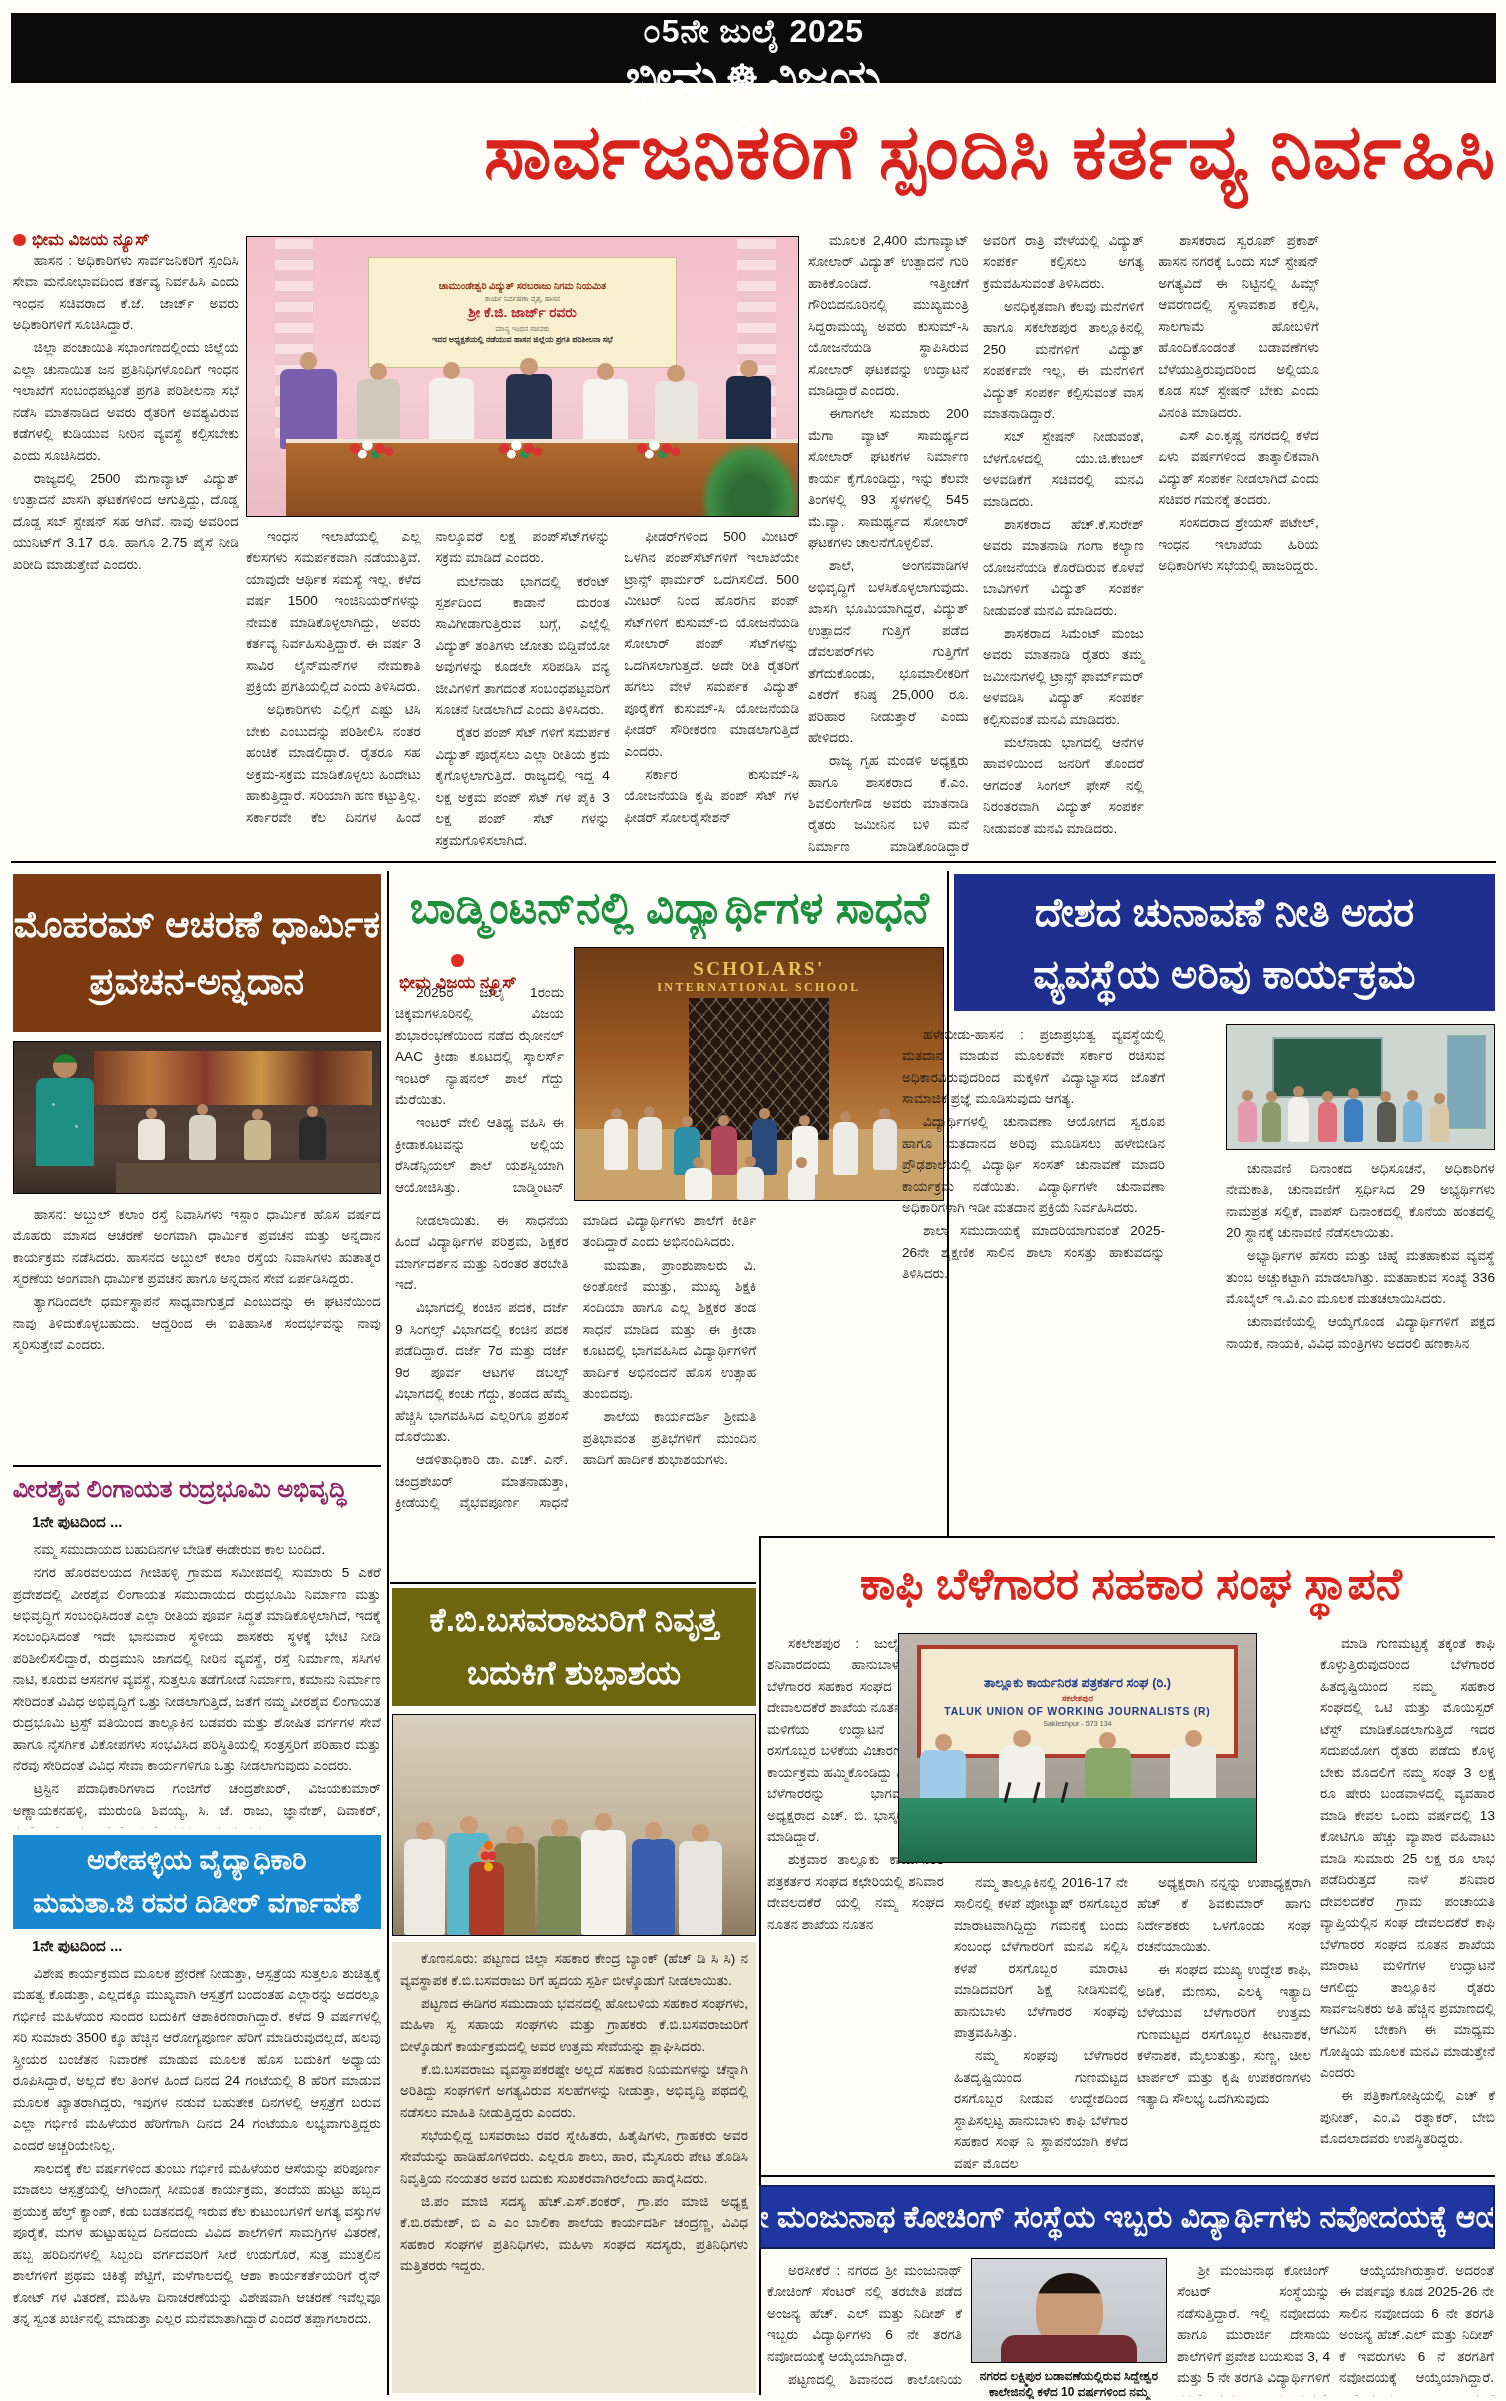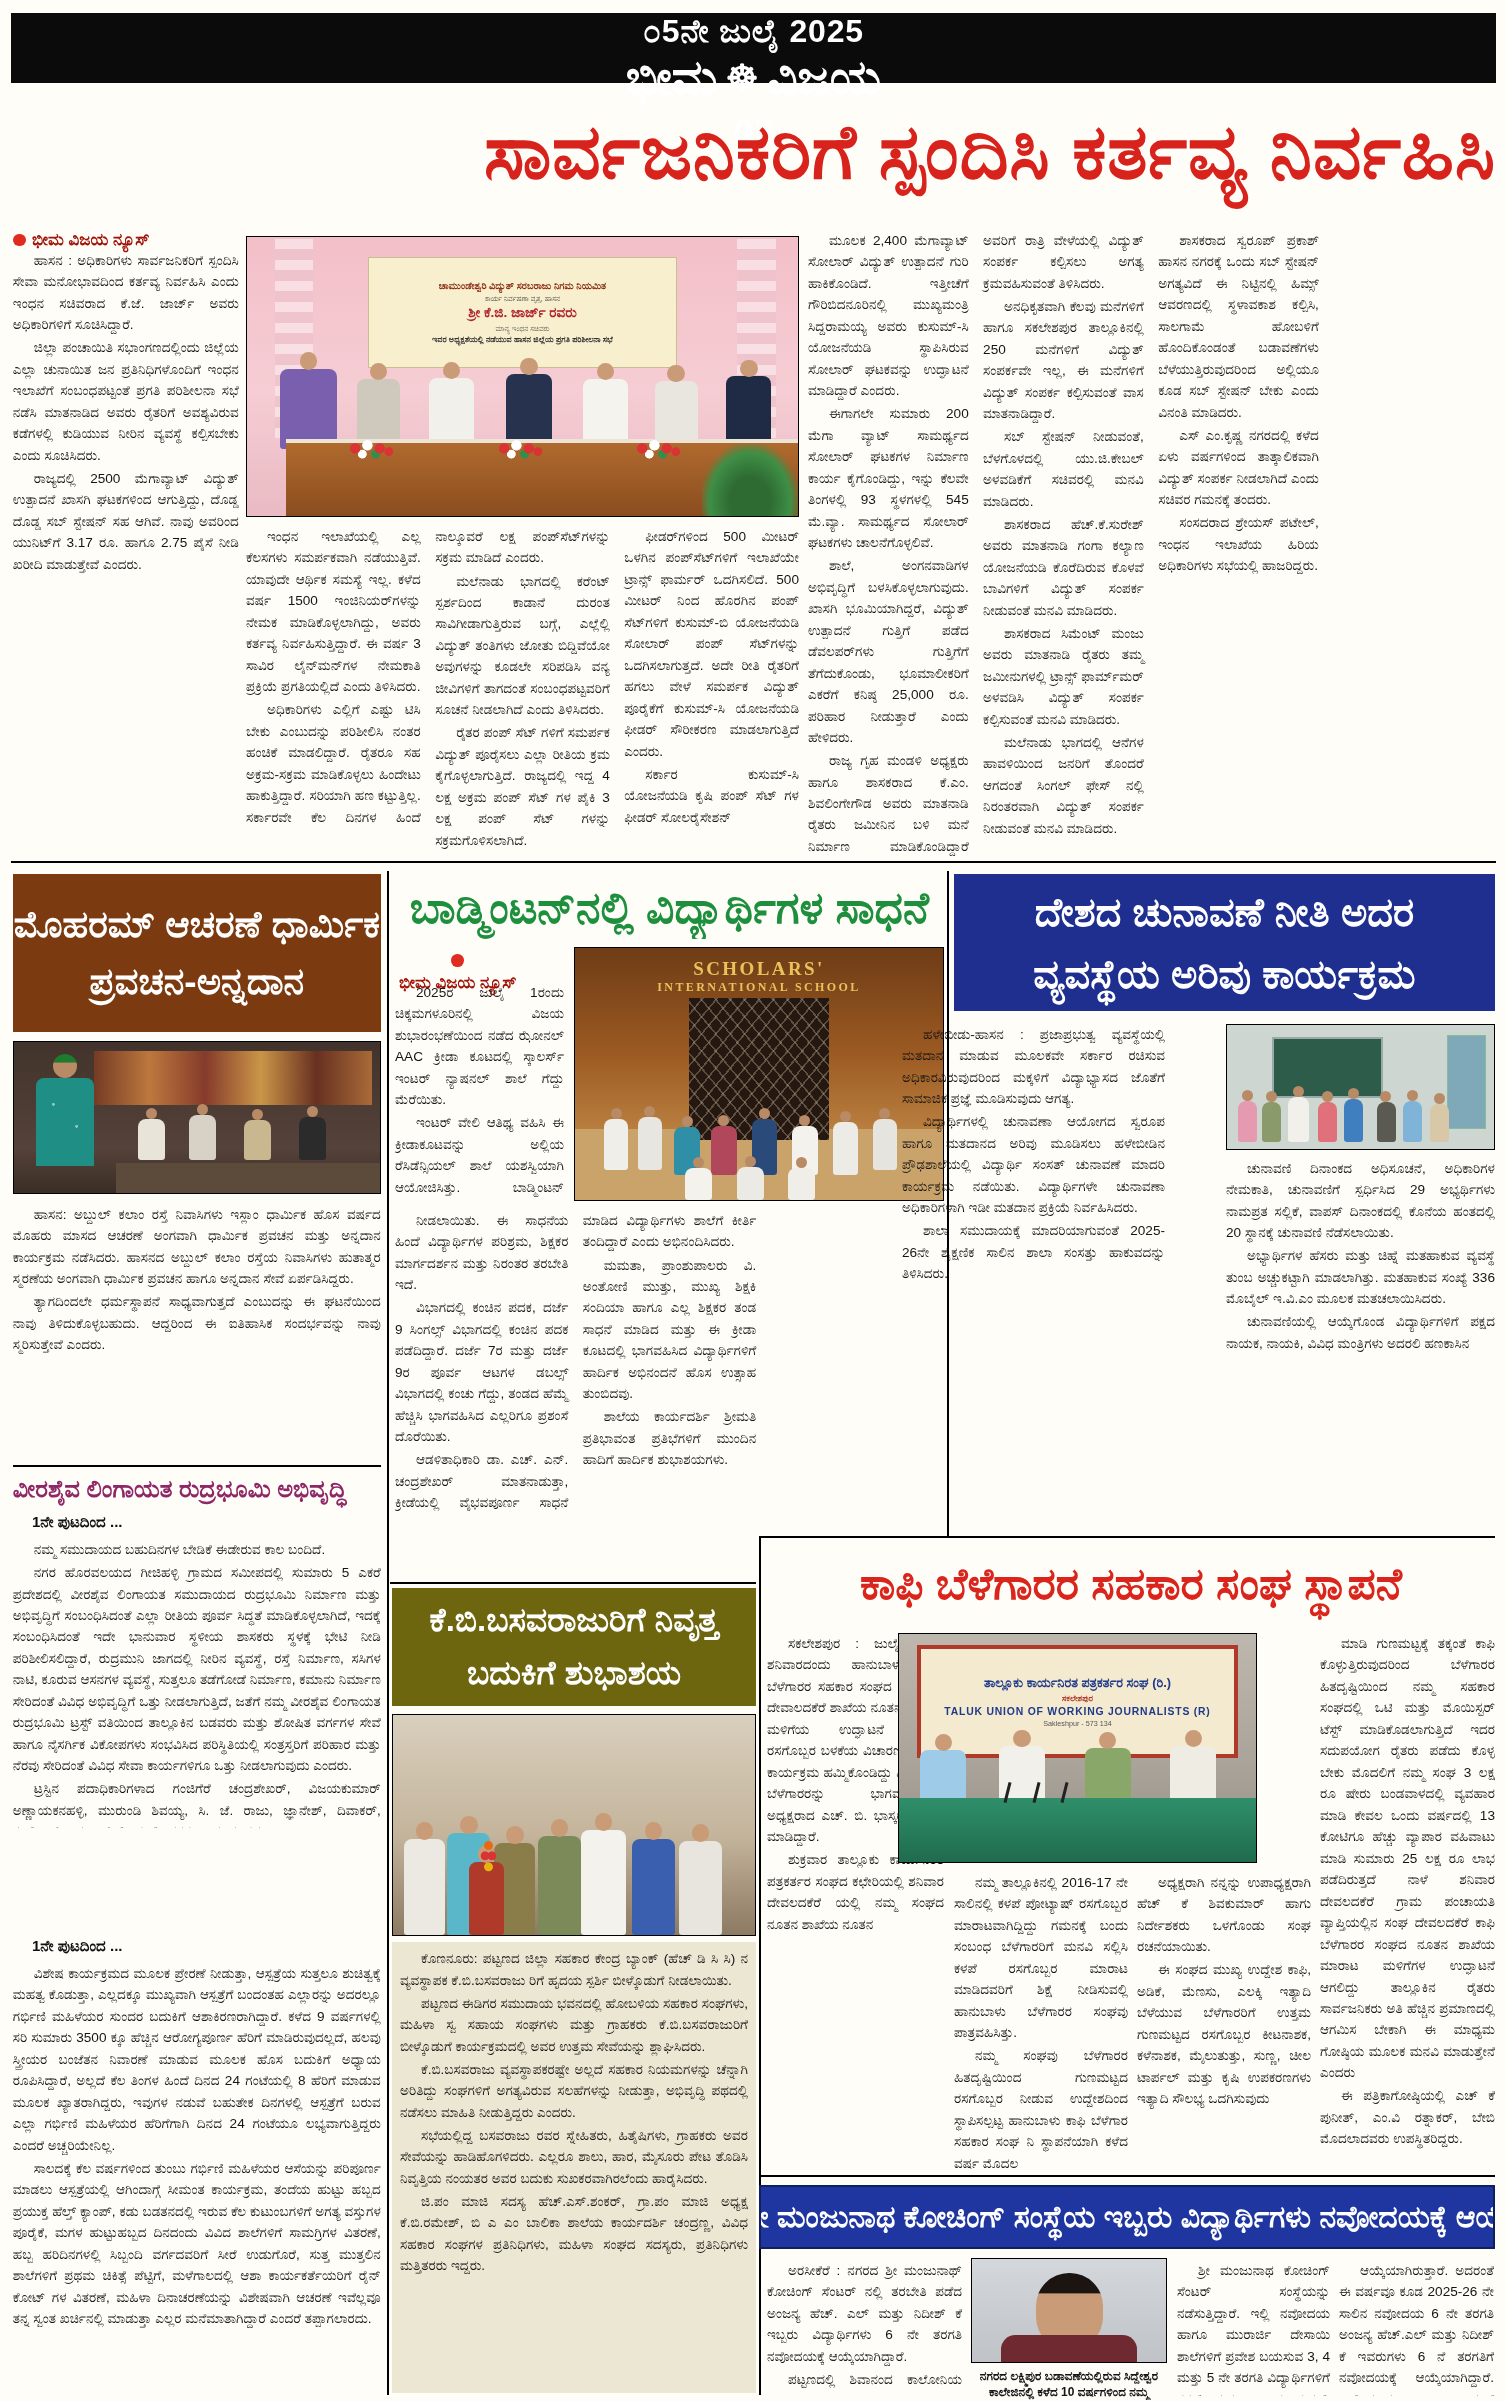--- a/index.html
+++ b/index.html
@@ -218,20 +218,24 @@
   <div class="abs hline" style="left:12.8px;top:1465px;width:368px;height:1.6px;"></div>
 
   <div class="abs clip" id="vs-head" style="left:12.8px;top:1475px;width:368px;height:33px;">ವೀರಶೈವ ಲಿಂಗಾಯತ ರುದ್ರಭೂಮಿ ಅಭಿವೃದ್ಧಿ</div>
   <div class="abs frompage" style="left:32px;top:1513px;">1ನೇ ಪುಟದಿಂದ ...</div>
   <div class="abs clip body-txt" style="left:12.8px;top:1539px;width:368px;height:289px;">
       <p class="para">ನಮ್ಮ ಸಮುದಾಯದ ಬಹುದಿನಗಳ ಬೇಡಿಕೆ ಈಡೇರುವ ಕಾಲ ಬಂದಿದೆ.</p>
       <p class="para">ನಗರ ಹೊರವಲಯದ ಗೀಜಿಹಳ್ಳಿ ಗ್ರಾಮದ ಸಮೀಪದಲ್ಲಿ ಸುಮಾರು 5 ಎಕರೆ ಪ್ರದೇಶದಲ್ಲಿ ವೀರಶೈವ ಲಿಂಗಾಯತ ಸಮುದಾಯದ ರುದ್ರಭೂಮಿ ನಿರ್ಮಾಣ ಮತ್ತು ಅಭಿವೃದ್ಧಿಗೆ ಸಂಬಂಧಿಸಿದಂತೆ ಎಲ್ಲಾ ರೀತಿಯ ಪೂರ್ವ ಸಿದ್ಧತೆ ಮಾಡಿಕೊಳ್ಳಲಾಗಿದೆ, ಇದಕ್ಕೆ ಸಂಬಂಧಿಸಿದಂತೆ ಇದೇ ಭಾನುವಾರ ಸ್ಥಳೀಯ ಶಾಸಕರು ಸ್ಥಳಕ್ಕೆ ಭೇಟಿ ನೀಡಿ ಪರಿಶೀಲಿಸಲಿದ್ದಾರೆ, ರುದ್ರಮುನಿ ಜಾಗದಲ್ಲಿ ನೀರಿನ ವ್ಯವಸ್ಥೆ, ರಸ್ತೆ ನಿರ್ಮಾಣ, ಸಸಿಗಳ ನಾಟಿ, ಕೂರುವ ಆಸನಗಳ ವ್ಯವಸ್ಥೆ, ಸುತ್ತಲೂ ತಡೆಗೋಡೆ ನಿರ್ಮಾಣ, ಕಮಾನು ನಿರ್ಮಾಣ ಸೇರಿದಂತೆ ವಿವಿಧ ಅಭಿವೃದ್ಧಿಗೆ ಒತ್ತು ನೀಡಲಾಗುತ್ತಿದೆ, ಜತೆಗೆ ನಮ್ಮ ವೀರಶೈವ ಲಿಂಗಾಯತ ರುದ್ರಭೂಮಿ ಟ್ರಸ್ಟ್ ವತಿಯಿಂದ ತಾಲ್ಲೂಕಿನ ಬಡವರು ಮತ್ತು ಶೋಷಿತ ವರ್ಗಗಳ ಸೇವೆ ಹಾಗೂ ನೈಸರ್ಗಿಕ ವಿಕೋಪಗಳು ಸಂಭವಿಸಿದ ಪರಿಸ್ಥಿತಿಯಲ್ಲಿ ಸಂತ್ರಸ್ತರಿಗೆ ಪರಿಹಾರ ಮತ್ತು ನೆರವು ಸೇರಿದಂತೆ ವಿವಿಧ ಸೇವಾ ಕಾರ್ಯಗಳಿಗೂ ಒತ್ತು ನೀಡಲಾಗುವುದು ಎಂದರು.</p>
       <p class="para">ಟ್ರಸ್ಟಿನ ಪದಾಧಿಕಾರಿಗಳಾದ ಗಂಜಿಗೆರೆ ಚಂದ್ರಶೇಖರ್, ವಿಜಯಕುಮಾರ್ ಅಣ್ಣಾಯಕನಹಳ್ಳಿ, ಮುರುಂಡಿ ಶಿವಯ್ಯ, ಸಿ. ಜೆ. ರಾಜು, ಜ್ಞಾನೇಶ್, ದಿವಾಕರ್, ಸಂತೋಷ್, ವಿಶ್ವನಾಥ್ ಸೇರಿದಂತೆ ಇತರರು ಉಪಸ್ಥಿತರಿದ್ದರು.</p>
     </div>
 
+  <div class="abs hbox" id="mm-box" style="left:12.8px;top:1835px;width:368px;height:94px;">
+    <span>ಅರೇಹಳ್ಳಿಯ ವೈದ್ಯಾಧಿಕಾರಿ</span>
+    <span>ಮಮತಾ.ಜಿ ರವರ ದಿಡೀರ್ ವರ್ಗಾವಣೆ</span>
+  </div>
   <div class="abs frompage" style="left:32px;top:1937px;">1ನೇ ಪುಟದಿಂದ ...</div>
   <div class="abs clip body-txt" style="left:12.8px;top:1963px;width:368px;height:431px;">
       <p class="para">ವಿಶೇಷ ಕಾರ್ಯಕ್ರಮದ ಮೂಲಕ ಪ್ರೇರಣೆ ನೀಡುತ್ತಾ, ಆಸ್ಪತ್ರೆಯ ಸುತ್ತಲೂ ಶುಚಿತ್ವಕ್ಕೆ ಮಹತ್ವ ಕೊಡುತ್ತಾ, ಎಲ್ಲದಕ್ಕೂ ಮುಖ್ಯವಾಗಿ ಆಸ್ಪತ್ರೆಗೆ ಬಂದಂತಹ ಎಲ್ಲಾರನ್ನು ಅದರಲ್ಲೂ ಗರ್ಭಿಣಿ ಮಹಿಳೆಯರ ಸುಂದರ ಬದುಕಿಗೆ ಆಶಾಕಿರಣರಾಗಿದ್ದಾರೆ. ಕಳೆದ 9 ವರ್ಷಗಳಲ್ಲಿ ಸರಿ ಸುಮಾರು 3500 ಕ್ಕೂ ಹೆಚ್ಚಿನ ಆರೋಗ್ಯಪೂರ್ಣ ಹೆರಿಗೆ ಮಾಡಿರುವುದಲ್ಲದೆ, ಹಲವು ಸ್ತ್ರೀಯರ ಬಂಜೆತನ ನಿವಾರಣೆ ಮಾಡುವ ಮೂಲಕ ಹೊಸ ಬದುಕಿಗೆ ಅಧ್ಯಾಯ ರೂಪಿಸಿದ್ದಾರೆ, ಅಲ್ಲದೆ ಕೆಲ ತಿಂಗಳ ಹಿಂದೆ ದಿನದ 24 ಗಂಟೆಯಲ್ಲಿ 8 ಹೆರಿಗೆ ಮಾಡುವ ಮೂಲಕ ಖ್ಯಾತರಾಗಿದ್ದರು, ಇವುಗಳ ನಡುವೆ ಬಹುತೇಕ ದಿನಗಳಲ್ಲಿ ಆಸ್ಪತ್ರೆಗೆ ಬರುವ ಎಲ್ಲಾ ಗರ್ಭಿಣಿ ಮಹಿಳೆಯರ ಹೆರಿಗೆಗಾಗಿ ದಿನದ 24 ಗಂಟೆಯೂ ಲಭ್ಯವಾಗುತ್ತಿದ್ದರು ಎಂದರೆ ಅಚ್ಚರಿಯೇನಿಲ್ಲ.</p>
       <p class="para">ಸಾಲದಕ್ಕೆ ಕೆಲ ವರ್ಷಗಳಿಂದ ತುಂಬು ಗರ್ಭಿಣಿ ಮಹಿಳೆಯರ ಆಸೆಯನ್ನು ಪರಿಪೂರ್ಣ ಮಾಡಲು ಆಸ್ಪತ್ರೆಯಲ್ಲಿ ಆಗಿಂದಾಗ್ಗೆ ಸೀಮಂತ ಕಾರ್ಯಕ್ರಮ, ತಂದೆಯ ಹುಟ್ಟು ಹಬ್ಬದ ಪ್ರಯುಕ್ತ ಹೆಲ್ತ್ ಕ್ಯಾಂಪ್, ಕಡು ಬಡತನದಲ್ಲಿ ಇರುವ ಕೆಲ ಕುಟುಂಬಗಳಿಗೆ ಅಗತ್ಯ ವಸ್ತುಗಳ ಪೂರೈಕೆ, ಮಗಳ ಹುಟ್ಟುಹಬ್ಬದ ದಿನದಂದು ವಿವಿದ ಶಾಲೆಗಳಿಗೆ ಸಾಮಗ್ರಿಗಳ ವಿತರಣೆ, ಹಬ್ಬ ಹರಿದಿನಗಳಲ್ಲಿ ಸಿಬ್ಬಂದಿ ವರ್ಗದವರಿಗೆ ಸೀರೆ ಉಡುಗೊರೆ, ಸುತ್ತ ಮುತ್ತಲಿನ ಶಾಲೆಗಳಿಗೆ ಪ್ರಥಮ ಚಿಕಿತ್ಸೆ ಪೆಟ್ಟಿಗೆ, ಮಳೆಗಾಲದಲ್ಲಿ ಆಶಾ ಕಾರ್ಯಕರ್ತೆಯರಿಗೆ ರೈನ್ ಕೋಟ್ ಗಳ ವಿತರಣೆ, ಮಹಿಳಾ ದಿನಾಚರಣೆಯನ್ನು ವಿಶೇಷವಾಗಿ ಆಚರಣೆ ಇವೆಲ್ಲವೂ ತನ್ನ ಸ್ವಂತ ಖರ್ಚಿನಲ್ಲಿ ಮಾಡುತ್ತಾ ಎಲ್ಲರ ಮನೆಮಾತಾಗಿದ್ದಾರೆ ಎಂದರೆ ತಪ್ಪಾಗಲಾರದು.</p>
     </div>
 
   <div class="abs vline" style="left:387px;top:871px;width:1.6px;height:1524px;"></div>
 
   <div class="abs clip" id="bd-head" style="left:395px;top:877px;width:549px;height:62px;">ಬಾಡ್ಮಿಂಟನ್‌ನಲ್ಲಿ ವಿದ್ಯಾರ್ಥಿಗಳ ಸಾಧನೆ</div>
   <div class="abs byline" style="left:399px;top:954px;">

